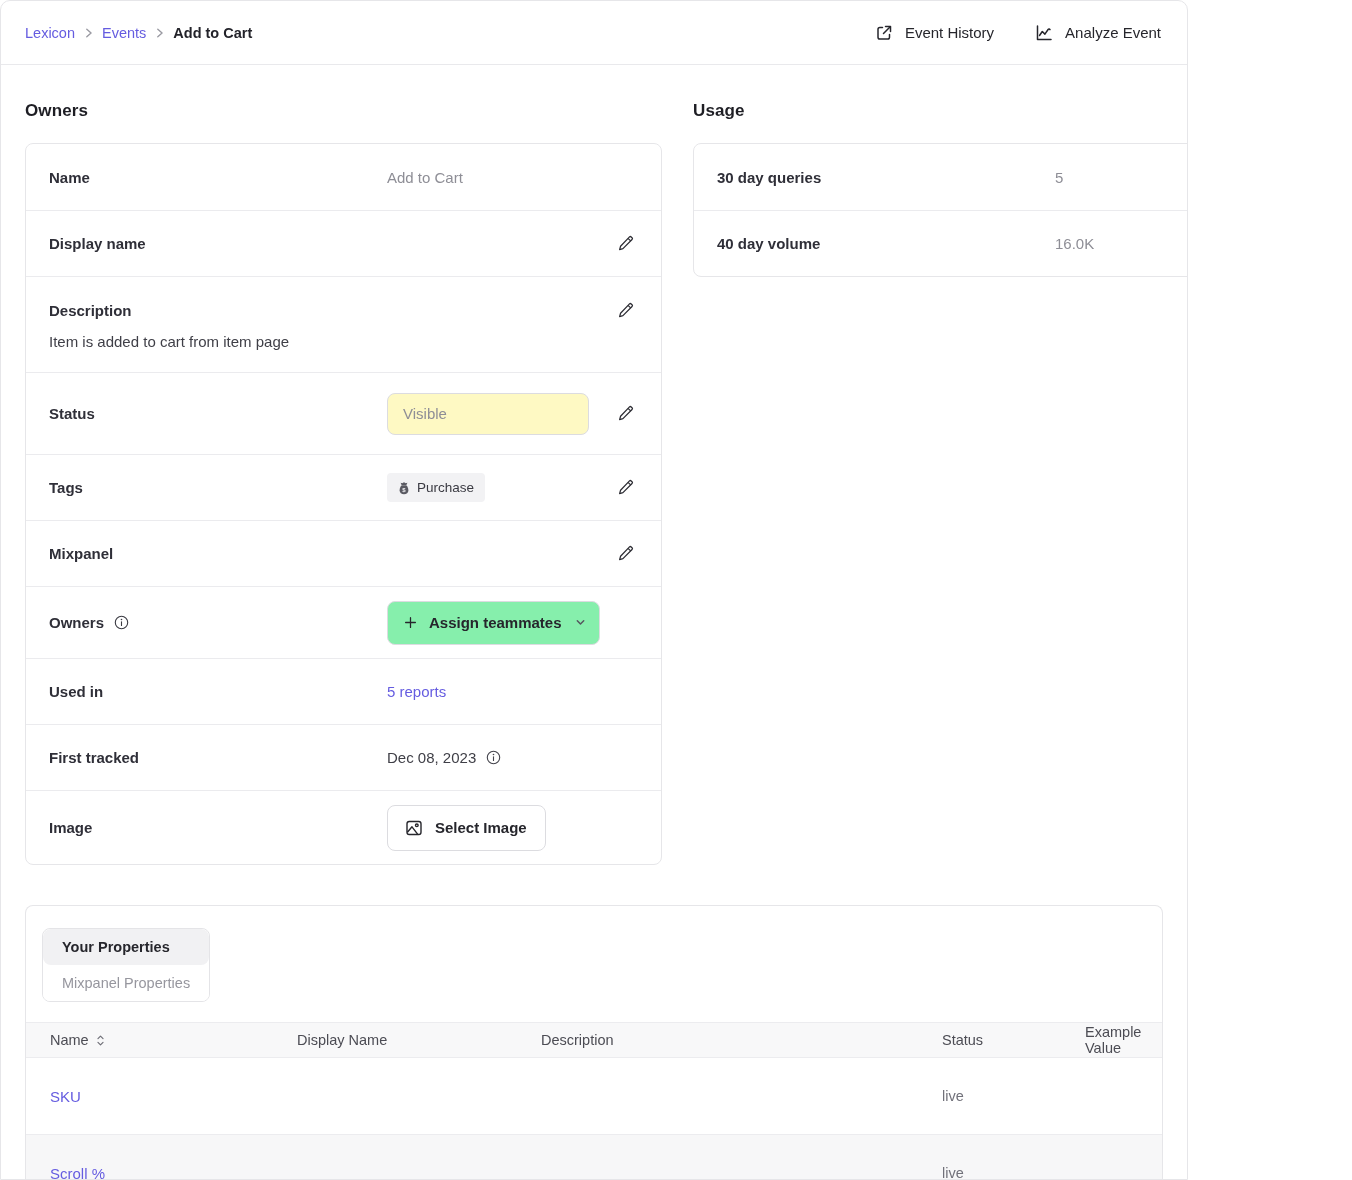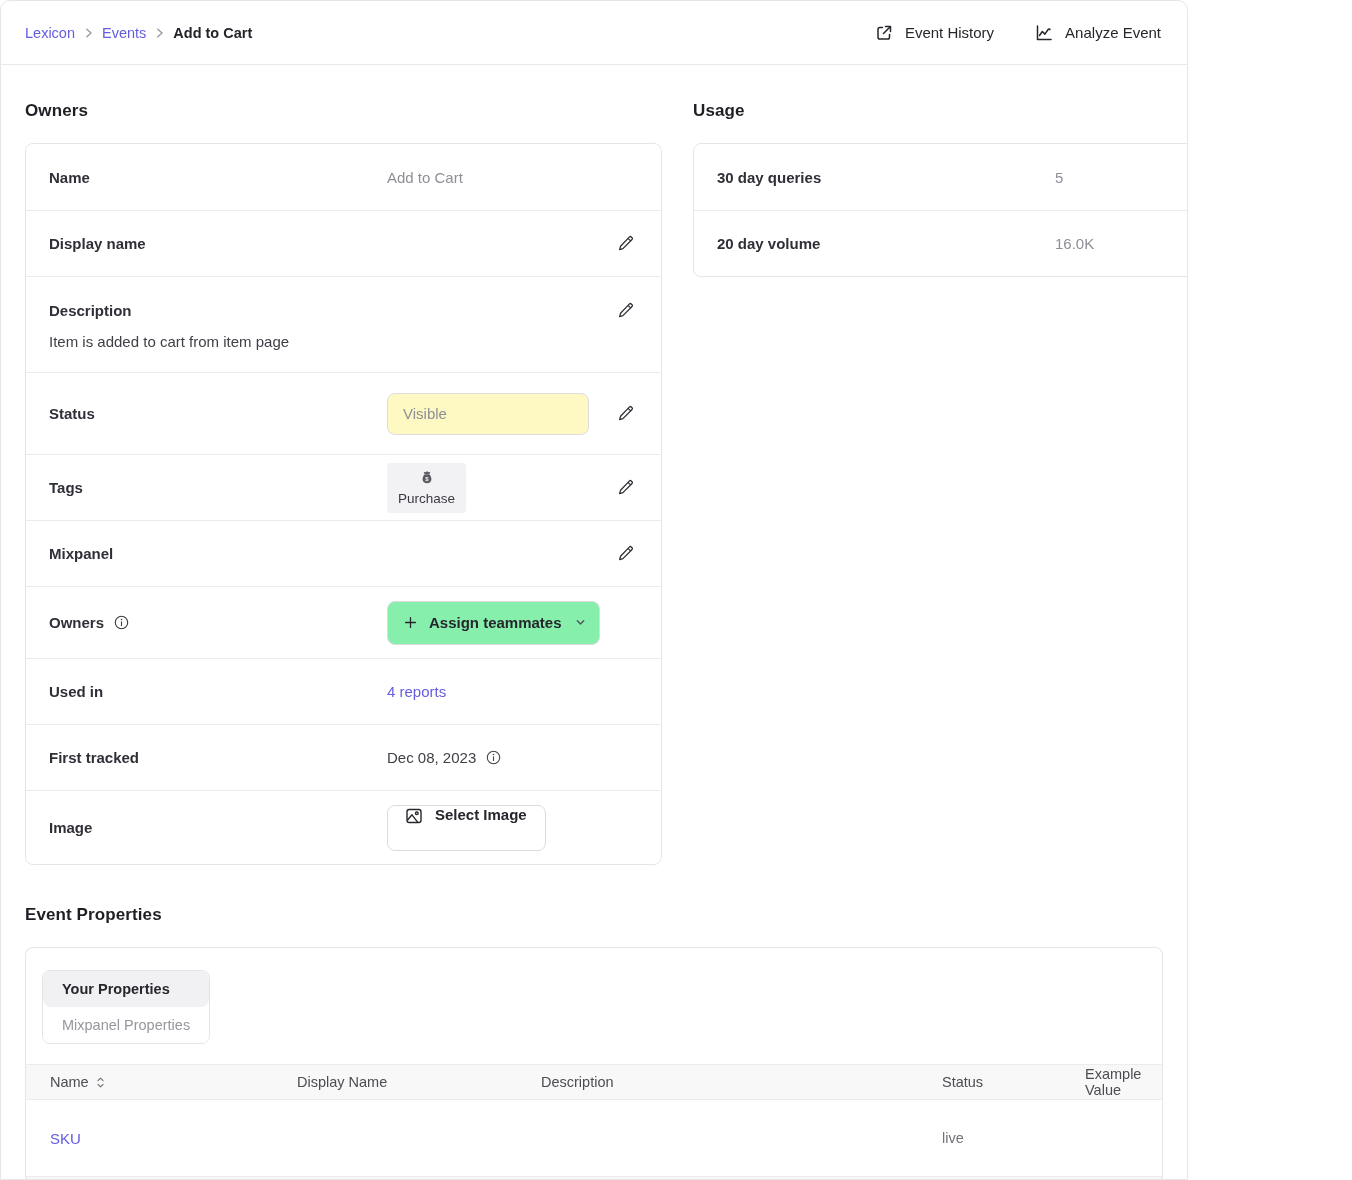--- a/index.html
+++ b/index.html
@@ -28,30 +28,30 @@
   .row-value { font-size:15px; color:#8e8e96; display:flex; align-items:center; gap:9px; }
   .edit-btn { margin-left:auto; background:none; border:none; cursor:pointer; color:#2b2b32; display:flex; align-items:center; padding:4px; }
 
   .row-desc-block { display:block; padding:20px 22px 22px 23px; border-top:1px solid #ebebee; }
   .row-desc-top { display:flex; align-items:center; }
   .desc-text { margin-top:9px; font-size:15px; color:#3f3f47; }
 
   .row-status { min-height:82px; }
   .status-input { width:202px; height:42px; border:1px solid #dcdce0; border-radius:8px; padding:0 15px; color:#8e8e96; font-size:15px; background:#fef9c3; font-family:inherit; outline:none; }
 
-  .tag { display:inline-flex; align-items:center; gap:7px; background:#f2f2f4; border-radius:4px; padding:7px 11px; font-size:13.5px; color:#3a3a42;flex-direction:column; }
+  .tag { display:inline-flex; align-items:center; gap:7px; background:#f2f2f4; border-radius:4px; padding:7px 11px; font-size:13.5px; color:#3a3a42; }
 
   .row-owners { min-height:72px; }
   .assign-btn { display:inline-flex; align-items:center; gap:11px; border:1px solid #dcdce0; border-radius:8px; height:44px; padding:0 13px 0 15px; font-size:15px; font-weight:600; color:#26262c; background:#86efac; cursor:pointer; font-family:inherit; }
   .assign-btn .chev { color:#55555e; margin-left:2px; }
 
   .link { color:#655ce0; font-size:15px; cursor:pointer; text-decoration:none; }
 
   .row-image { min-height:74px; }
-  .select-image-btn { display:inline-flex; gap:11px; border:1px solid #dcdce0; border-radius:8px; height:46px; padding:0 18px 0 16px; font-size:15px; font-weight:600; color:#26262c; background:#fff; cursor:pointer; font-family:inherit; }
+  .select-image-btn { display:inline-flex; align-items:center; gap:11px; border:1px solid #dcdce0; border-radius:8px; height:46px; padding:0 18px 0 16px; font-size:15px; font-weight:600; color:#26262c; background:#fff; cursor:pointer; font-family:inherit; }
 
   .info-icon { color:#3a3a42; display:flex; align-items:center; }
   .info-icon.muted { color:#44444c; }
 
   
   .props-section { padding:40px 24px 0; }
   .props-card { border:1px solid #e6e6e9; border-radius:8px 8px 0 0; border-bottom:none; background:#fff; height:300px; overflow:hidden; }
   .tabs { margin:22px 0 20px 16px; display:inline-flex; border:1px solid #e4e4e7; border-radius:8px; overflow:hidden;flex-direction:column; }
   .tab { height:36px; padding:0 19px; display:flex; align-items:center; font-size:14.5px; cursor:pointer; background:#fff; border:none; font-family:inherit; }
   .tab.active { background:#f1f1f3; color:#26262c; font-weight:600; border-radius:8px; }
@@ -206,21 +206,21 @@
             <span class="chev" style="display:flex">
               <svg width="11" height="11" viewBox="0 0 12 12" fill="none" stroke="currentColor" stroke-width="1.6" stroke-linecap="round" stroke-linejoin="round">
                   <path d="M2.5 4.2L6 7.7l3.5-3.5"></path>
                 </svg>
             </span>
           </button>
         </div>
 
         <div class="row">
           <span class="row-label">Used in</span>
-          <a class="link">4 reports</a>
+          <a class="link">5 reports</a>
         </div>
 
         <div class="row">
           <span class="row-label">First tracked</span>
           <span class="row-value" style="color:#3f3f47">
             <span>Dec 08, 2023</span>
             <span class="info-icon muted">
               <svg width="17" height="17" viewBox="0 0 20 20" fill="none">
                   <circle cx="10" cy="10" r="7.3" stroke="currentColor" stroke-width="1.3"></circle>
                   <path d="M10 9.2v4.2" stroke="currentColor" stroke-width="1.3" stroke-linecap="round"></path>
@@ -248,30 +248,29 @@
     </div>
 
     <div class="col">
       <h2 class="section-title">Usage</h2>
       <div class="card">
         <div class="row">
           <span class="row-label">30 day queries</span>
           <span class="row-value">5</span>
         </div>
         <div class="row">
-          <span class="row-label">20 day volume</span>
+          <span class="row-label">40 day volume</span>
           <span class="row-value">16.0K</span>
         </div>
       </div>
     </div>
 
   </div>
 
   <div class="props-section">
-    <h2 class="section-title">Event Properties</h2>
     <div class="props-card">
 
       <div class="tabs">
         <button class="tab active">Your Properties</button>
         <button class="tab inactive">Mixpanel Properties</button>
       </div>
 
       <div class="ptable-header">
         <div class="th-name">
           <span>Name</span>

